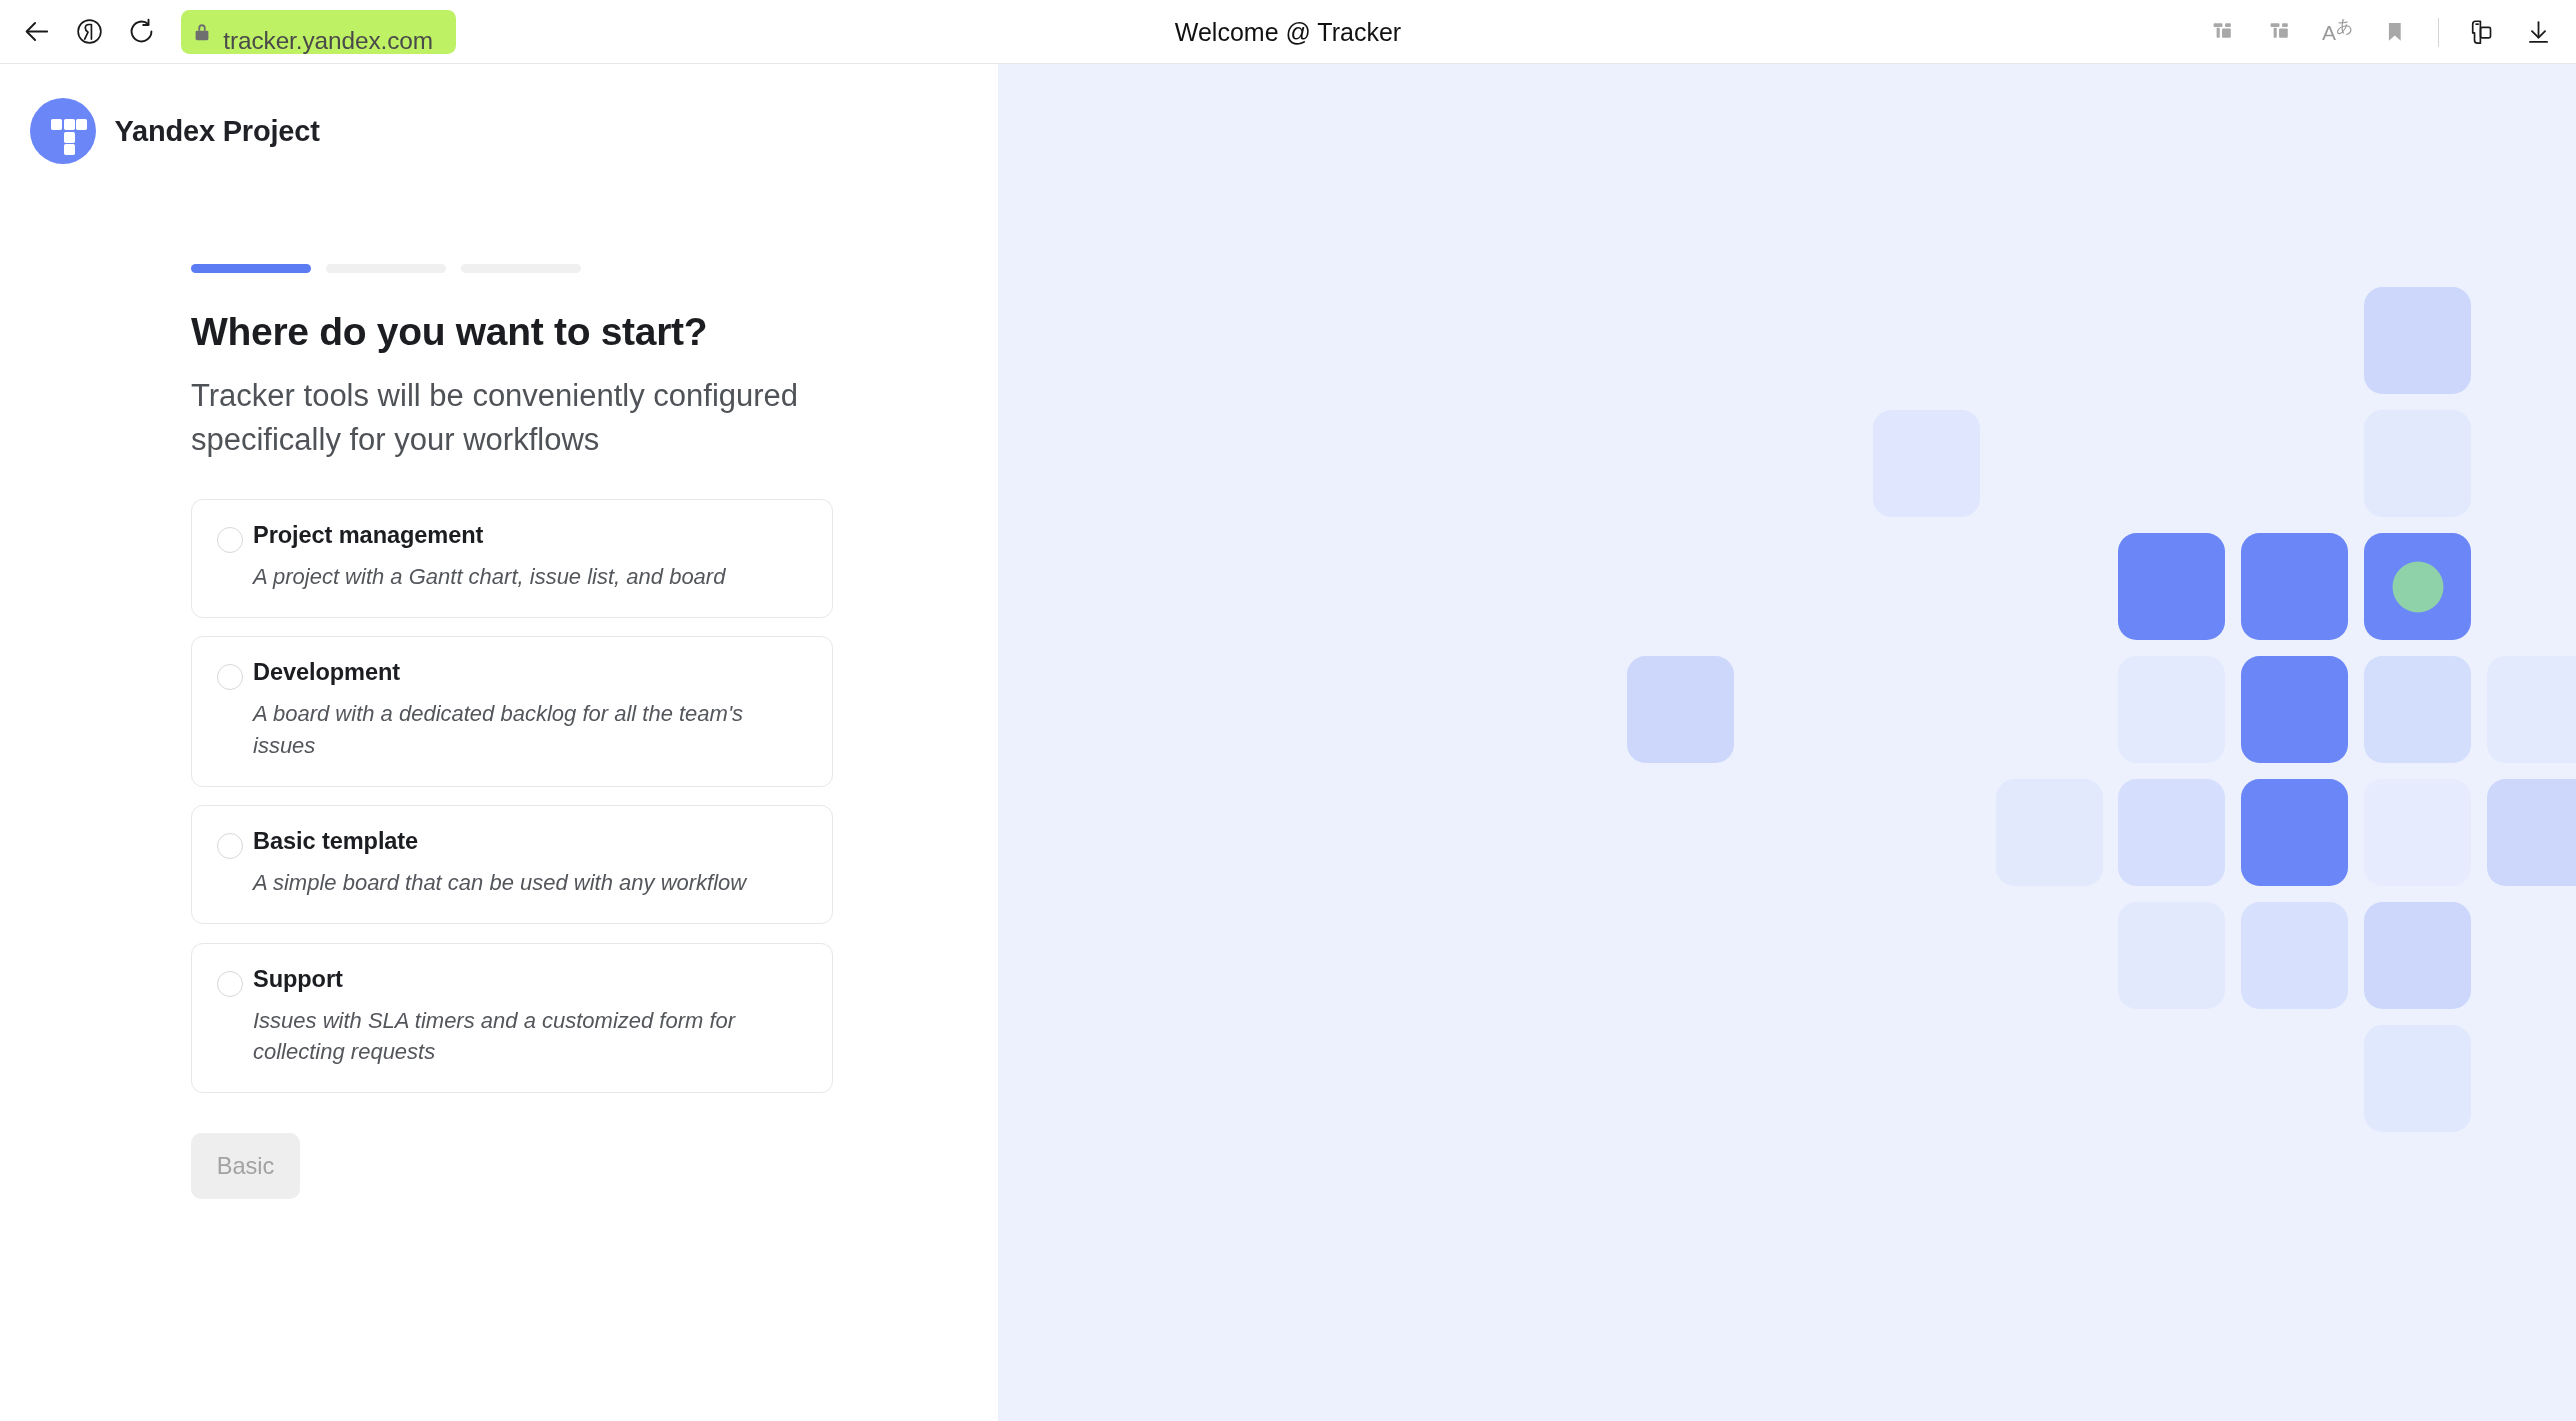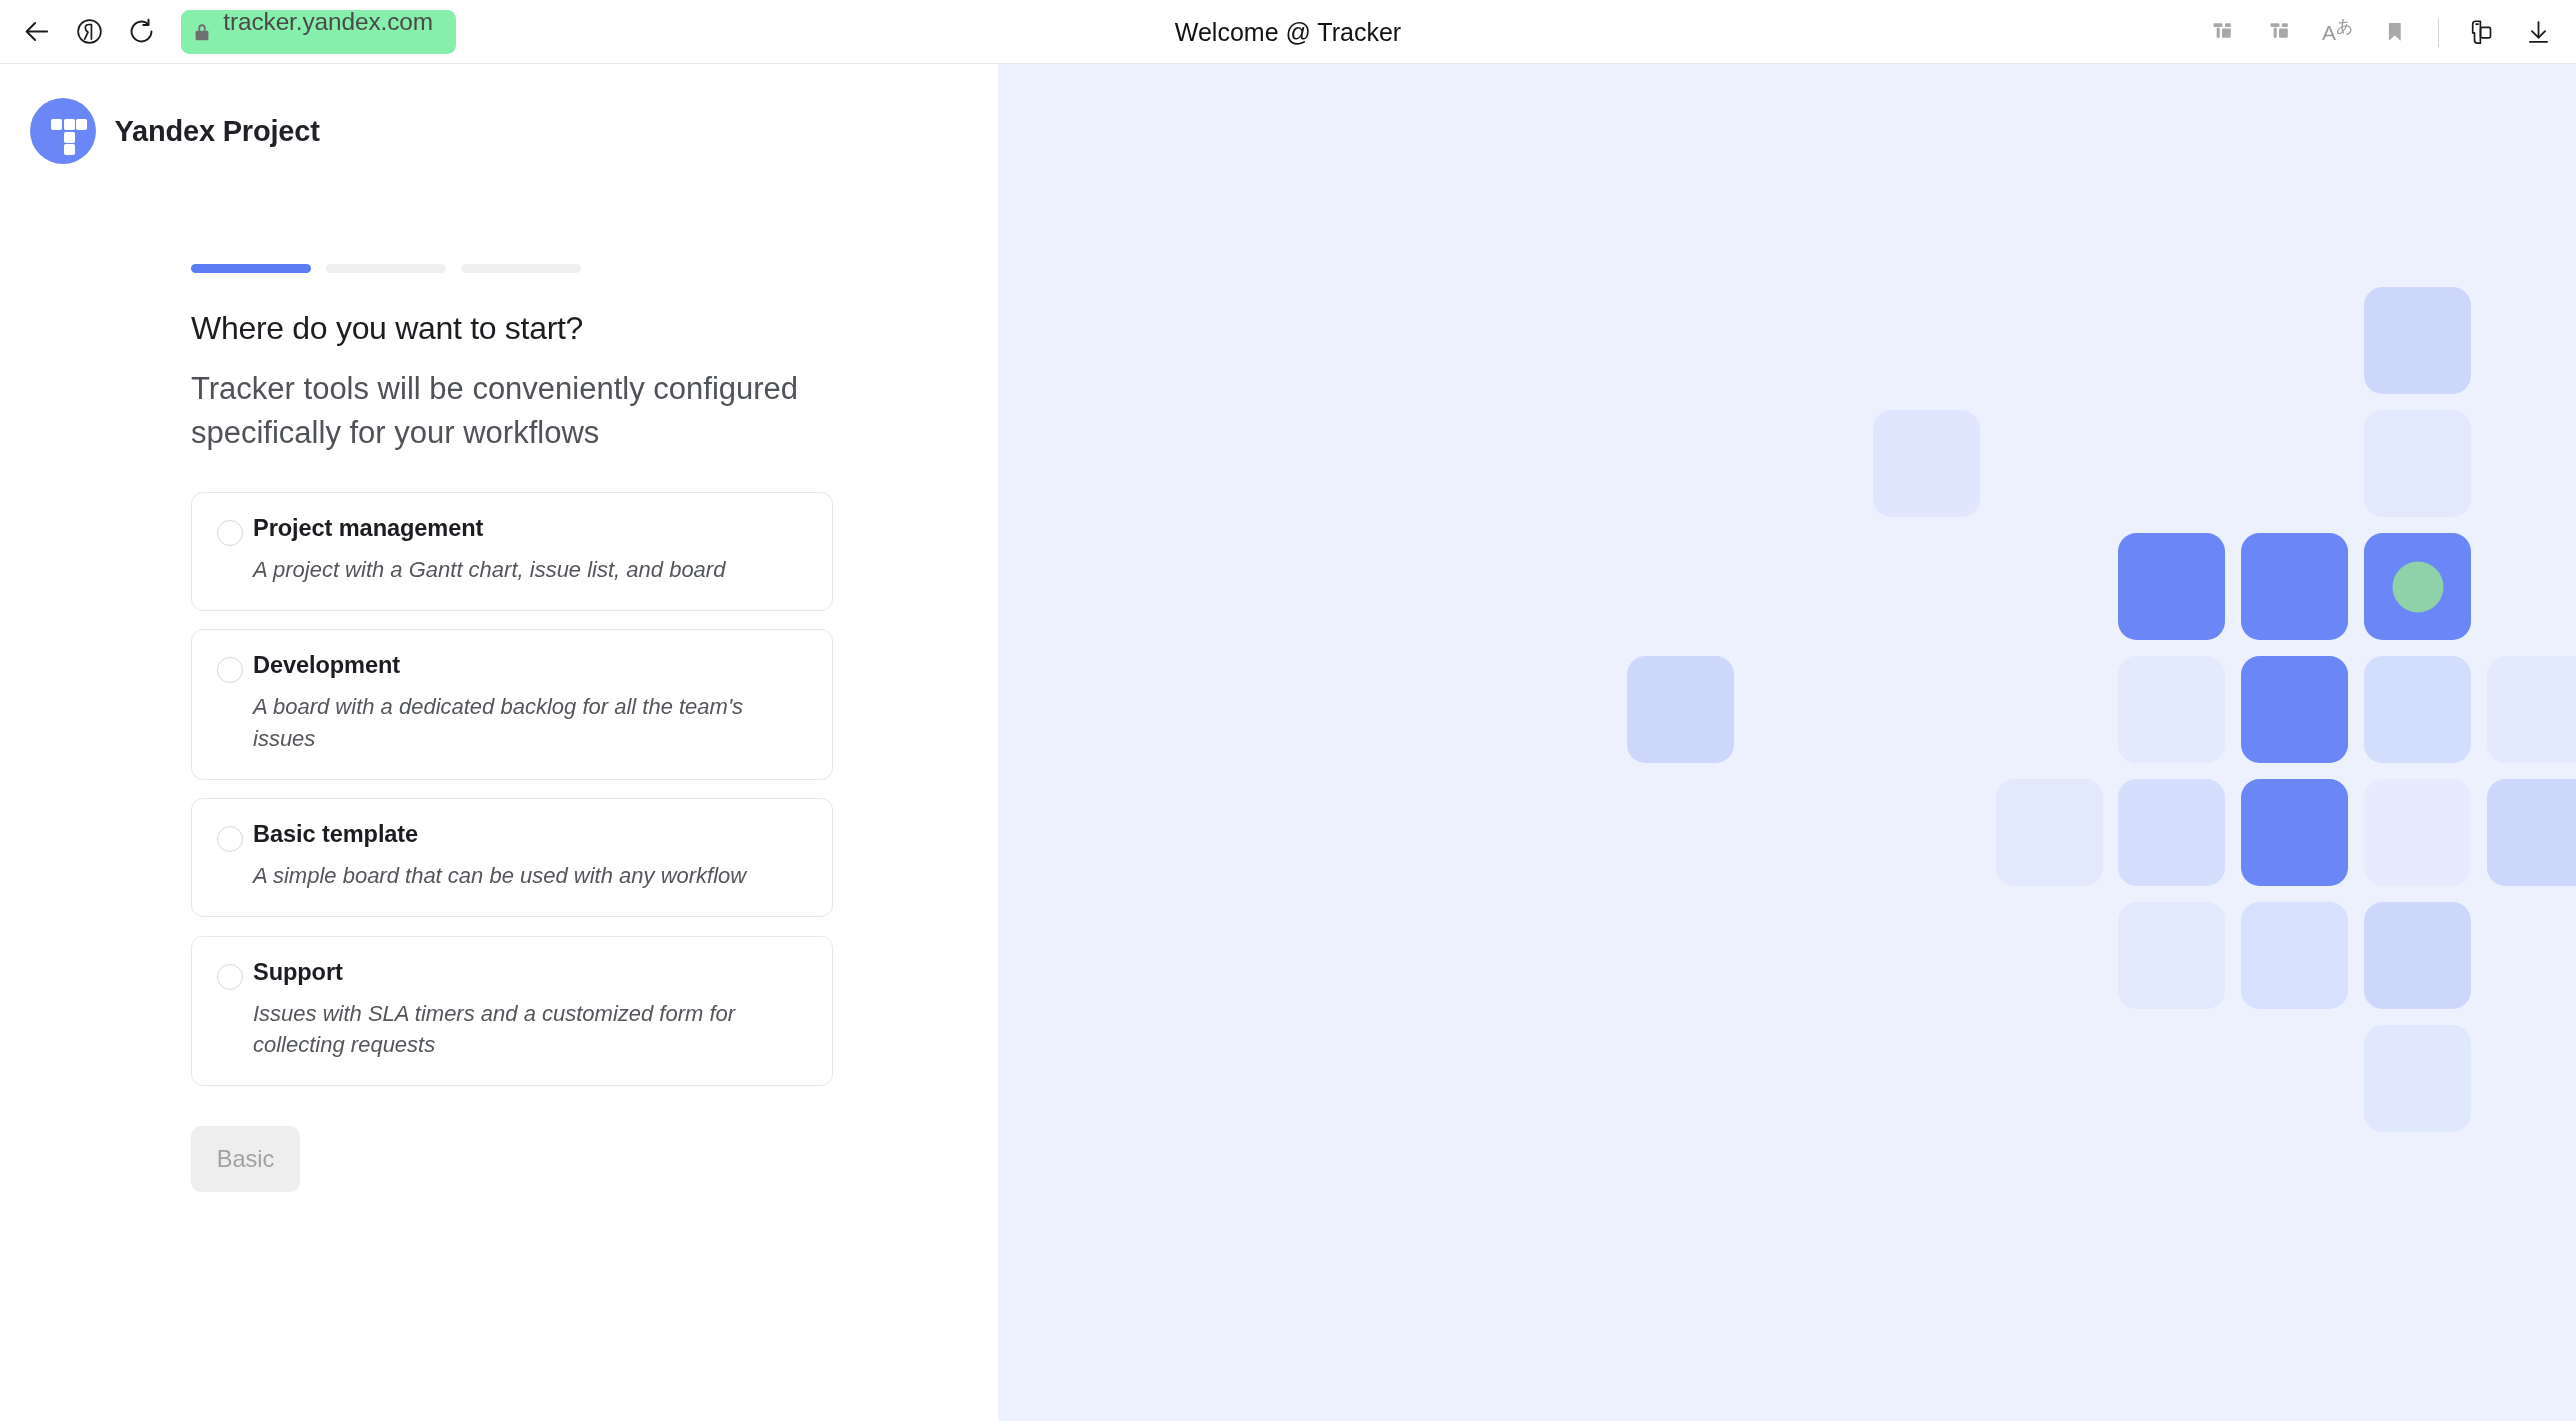--- a/index.html
+++ b/index.html
@@ -22,23 +22,23 @@
   .chrome-btn {
     width: 52px; height: 52px;
     display: flex; align-items: center; justify-content: center;
     border-radius: 6.7px; cursor: pointer;
   }
   .chrome-btn svg { display: block; }
 
   .url-field {
     margin-left: 13.5px;
     height: 44px;
-    background: #86efac;
+    background: #bef264;
     border-radius: 8.4px;
-    display: flex; align-items: flex-start;
+    display: flex; align-items: flex-end;
     padding: 0 18.5px 0 0;
   }
   .lock-wrap {
     width: 42px; height: 44px;
     display: flex; align-items: center; justify-content: center;
   }
   .url-text {
     font-size: 24.4px;
     color: #4a4a4a;
     letter-spacing: -0.1px;
@@ -120,21 +120,21 @@
     position: absolute;
     left: 191px; top: 200px;
     width: 673px;
   }
 
   .progress-row { display: flex; gap: 15px; margin-bottom: 37px; }
   .prog-seg { width: 120px; height: 9.3px; border-radius: 5px; background: #f0f0f0; }
   .prog-seg.active { background: #5b7cf3; }
 
   .wiz-title {
-    font-size: 32px; font-weight: normal;
+    font-size: 39px; font-weight: bold;
     color: #1b1d21; letter-spacing: -0.3px;
     margin-bottom: 19.4px;
   }
   .wiz-sub {
     font-size: 31px; color: #4f5257;
     line-height: 1.44; max-width: 636px;
     margin-bottom: 36px;
   }
 
   .option-list { display: flex; flex-direction: column; gap: 18.5px; }

